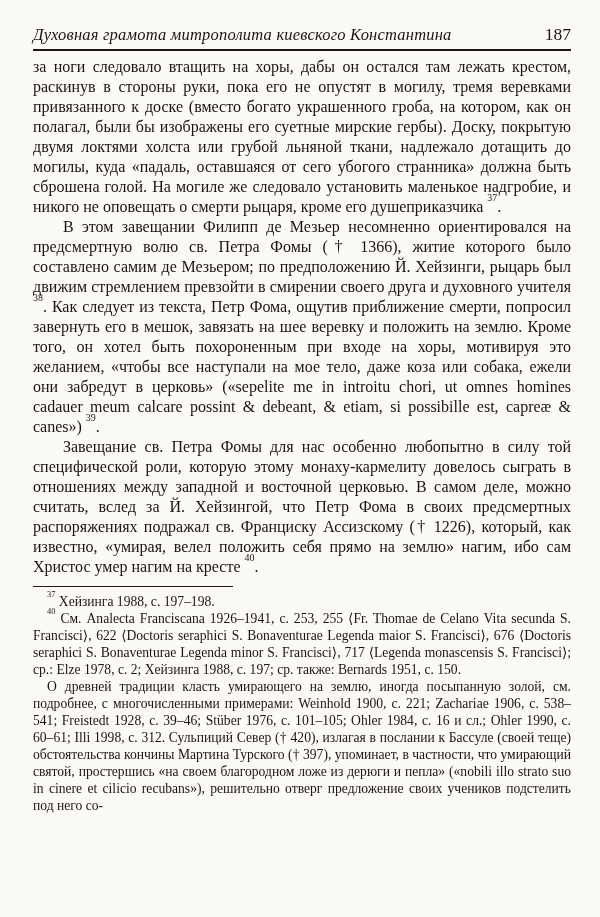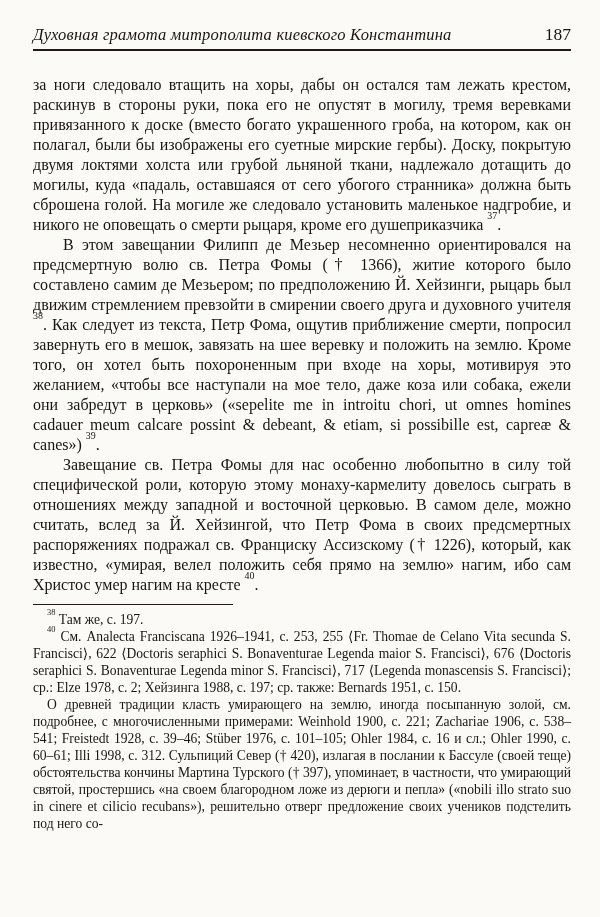--- a/index.html
+++ b/index.html
@@ -33,21 +33,21 @@
   .running-head .page-number {
     font-style: normal;
     font-size: 17.5px;
   }
   .head-rule {
     border: none;
     border-top: 2px solid #211a14;
     margin: 4px 0 0 0;
   }
   .body-text {
-    margin-top: 24px;
+    margin-top: 6px;
     font-size: 16px;
     line-height: 20px;
     text-align: justify;
   }
   .para {
     margin: 0;
     text-indent: 30px;
   }
   .para.first {
     text-indent: 0;
@@ -88,18 +88,18 @@
 
   <main class="body-text">
     <p class="para first">за ноги следовало втащить на хоры, дабы он остался там лежать крестом, раскинув в стороны руки, пока его не опустят в могилу, тремя веревками привязанного к доске (вместо богато украшенного гроба, на котором, как он полагал, были бы изображены его суетные мирские гербы). Доску, покрытую двумя локтями холста или грубой льняной ткани, надлежало дотащить до могилы, куда «падаль, оставшаяся от сего убогого странника» должна быть сброшена голой. На могиле же следовало установить маленькое надгробие, и никого не оповещать о смерти рыцаря, кроме его душеприказчика <sup class="fn-ref">37</sup>.</p>
     <p class="para">В этом завещании Филипп де Мезьер несомненно ориентировался на предсмертную волю св. Петра Фомы († 1366), житие которого было составлено самим де Мезьером; по предположению Й. Хейзинги, рыцарь был движим стремлением превзойти в смирении своего друга и духовного учителя <sup class="fn-ref">38</sup>. Как следует из текста, Петр Фома, ощутив приближение смерти, попросил завернуть его в мешок, завязать на шее веревку и положить на землю. Кроме того, он хотел быть похороненным при входе на хоры, мотивируя это желанием, «чтобы все наступали на мое тело, даже коза или собака, ежели они забредут в церковь» («sepelite me in introitu chori, ut omnes homines cadauer meum calcare possint &amp; debeant, &amp; etiam, si possibille est, capreæ &amp; canes») <sup class="fn-ref">39</sup>.</p>
     <p class="para">Завещание св. Петра Фомы для нас особенно любопытно в силу той специфической роли, которую этому монаху-кармелиту довелось сыграть в отношениях между западной и восточной церковью. В самом деле, можно считать, вслед за Й. Хейзингой, что Петр Фома в своих предсмертных распоряжениях подражал св. Франциску Ассизскому († 1226), который, как известно, «умирая, велел положить себя прямо на землю» нагим, ибо сам Христос умер нагим на кресте <sup class="fn-ref">40</sup>.</p>
   </main>
 
   <hr class="fn-rule">
 
   <section class="footnotes">
-    <p class="fn"><sup class="fn-ref">38</sup> Там же, с. 197.</p>
+    <p class="fn"><sup class="fn-ref">37</sup> Хейзинга 1988, с. 197–198.</p>
     <p class="fn"><sup class="fn-ref">40</sup> См. Analecta Franciscana 1926–1941, с. 253, 255 ⟨Fr. Thomae de Celano Vita secunda S. Francisci⟩, 622 ⟨Doctoris seraphici S. Bonaventurae Legenda maior S. Francisci⟩, 676 ⟨Doctoris seraphici S. Bonaventurae Legenda minor S. Francisci⟩, 717 ⟨Legenda monascensis S. Francisci⟩; ср.: Elze 1978, с. 2; Хейзинга 1988, с. 197; ср. также: Bernards 1951, с. 150.</p>
     <p class="fn">О древней традиции класть умирающего на землю, иногда посыпанную золой, см. подробнее, с многочисленными примерами: Weinhold 1900, с. 221; Zachariae 1906, с. 538–541; Freistedt 1928, с. 39–46; Stüber 1976, с. 101–105; Ohler 1984, с. 16 и сл.; Ohler 1990, с. 60–61; Illi 1998, с. 312. Сульпиций Север († 420), излагая в послании к Бассуле (своей теще) обстоятельства кончины Мартина Турского († 397), упоминает, в частности, что умирающий святой, простершись «на своем благородном ложе из дерюги и пепла» («nobili illo strato suo in cinere et cilicio recubans»), решительно отверг предложение своих учеников подстелить под него со-</p>
   </section>
 
 </div>
 
 </body></html>

